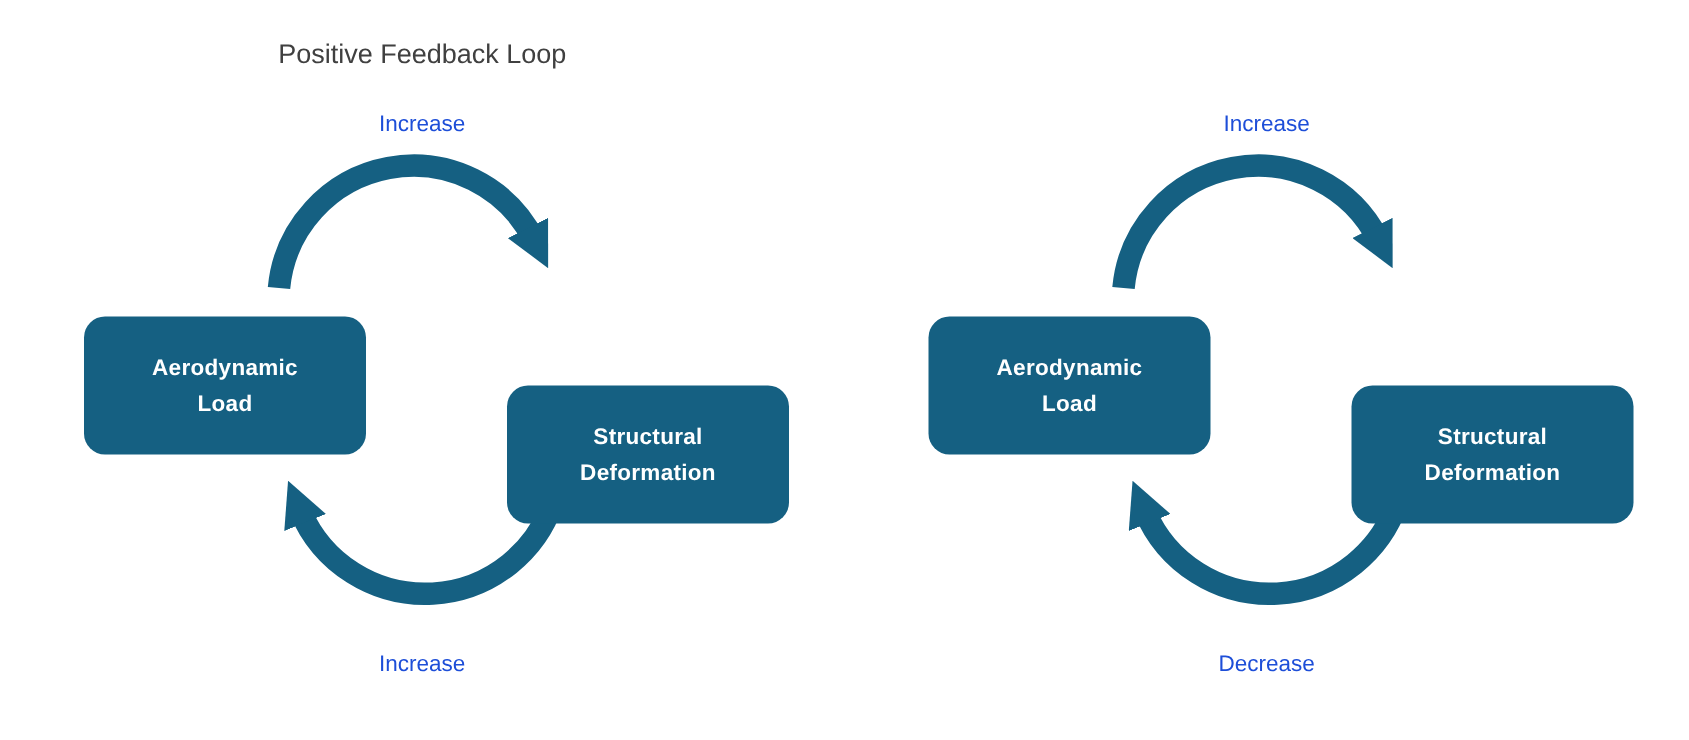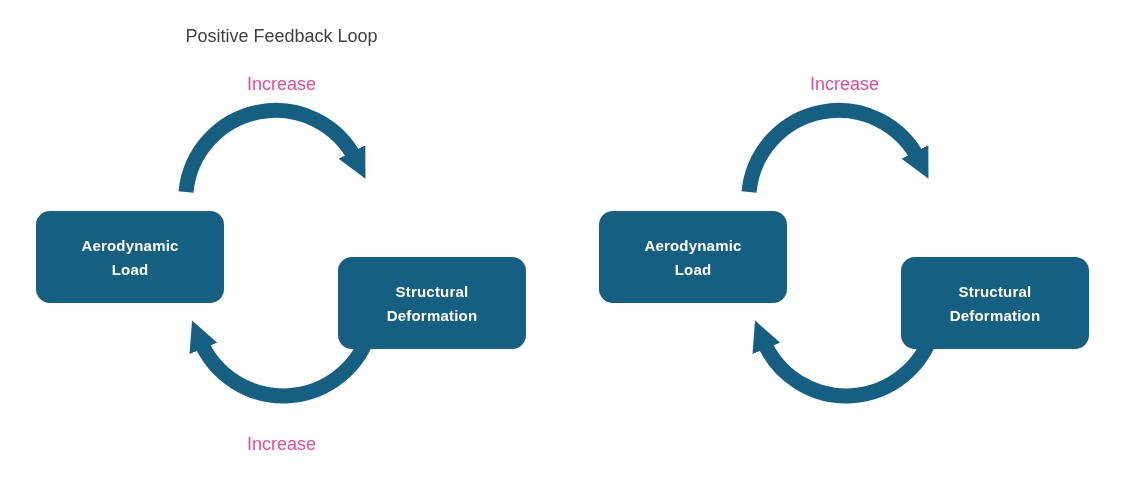--- a/index.html
+++ b/index.html
@@ -27,22 +27,22 @@
     width: 100%;
     text-align: center;
     font-size: 18px;
     color: #404040;
   }
   .arrow-label {
     position: absolute;
     left: 0;
     width: 100%;
     text-align: center;
-    font-size: 18px;
-    color: #ec4899;
+    font-size: 15px;
+    color: #1d4ed8;
   }
   .arrow-label.top { top: 74px; }
   .arrow-label.bottom { top: 434px; }
   svg.arrows {
     position: absolute;
     left: 0;
     top: 0;
     width: 563px;
     height: 493px;
     pointer-events: none;
@@ -62,21 +62,21 @@
     font-weight: bold;
     font-size: 15px;
     display: flex;
     flex-direction: column;
     align-items: center;
     justify-content: center;
     gap: 7px;
     text-align: center;
     letter-spacing: 0.2px;
   }
-  .box.left  { left: 36px;  top: 211px; }
+  .box.left  { left: 56px;  top: 211px; }
   .box.right { left: 338px; top: 213px; margin-top: 44px; }
 </style>
 </head>
 <body>
 
 <div class="canvas">
 
   <section class="diagram">
     <div class="title">Positive Feedback Loop</div>
     <div class="arrow-label top">Increase</div>
@@ -118,15 +118,16 @@
 
     <div class="box left">
       <span>Aerodynamic</span>
       <span>Load</span>
     </div>
     <div class="box right">
       <span>Structural</span>
       <span>Deformation</span>
     </div>
 
+    <div class="arrow-label bottom">Decrease</div>
   </section>
 
 </div>
 
 </body></html>

